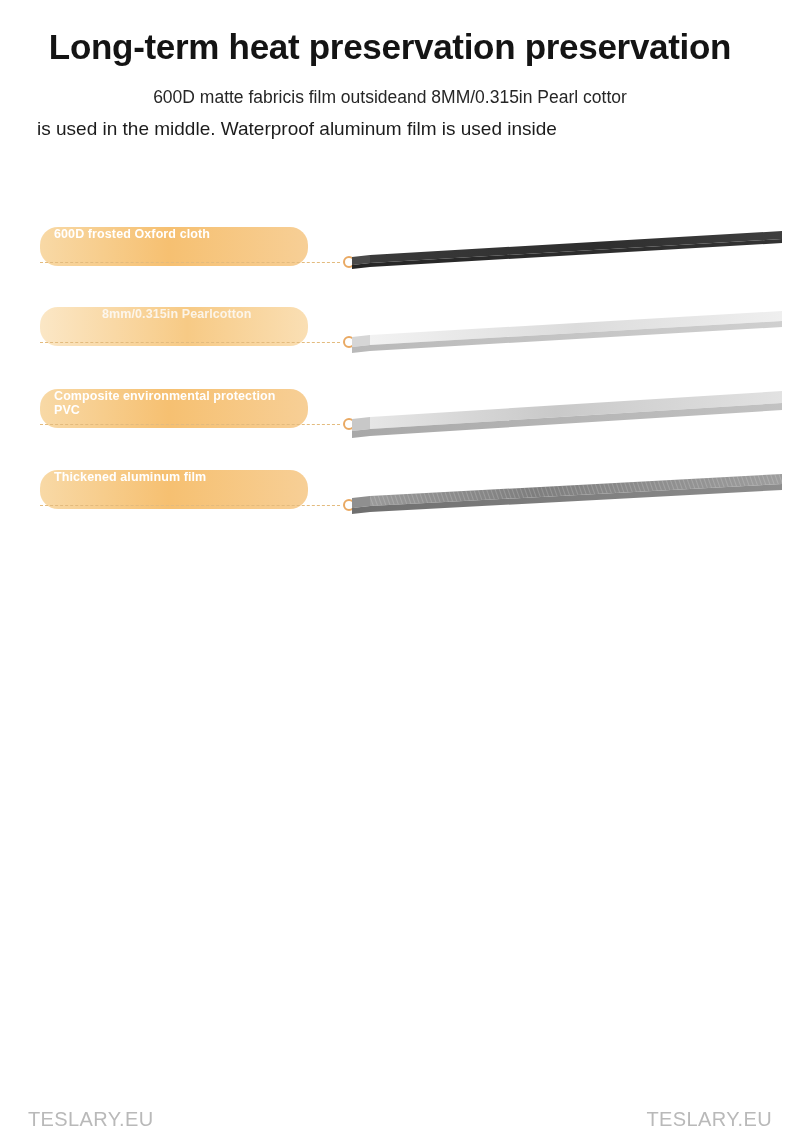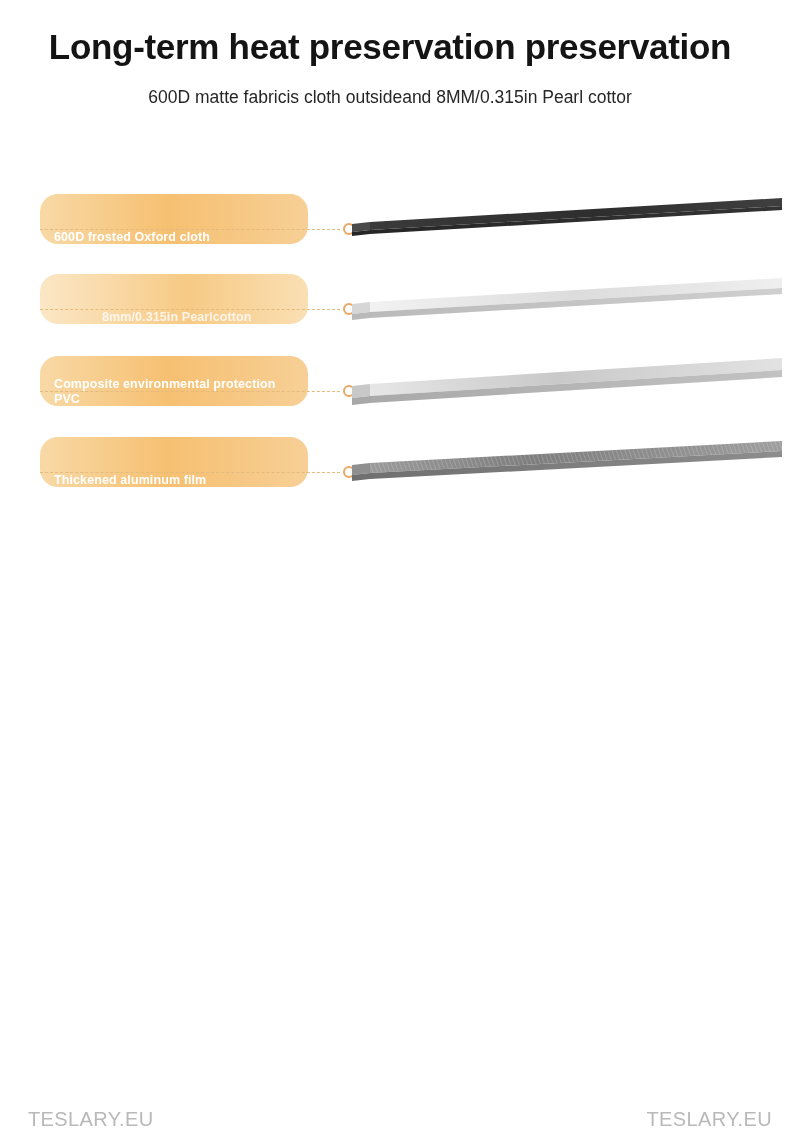--- a/index.html
+++ b/index.html
@@ -60,25 +60,25 @@
   .r0 { top: 0px; }
   .r1 { top: 80px; }
   .r2 { top: 162px; }
   .r3 { top: 243px; }
 
   .pill {
     position: absolute;
     left: 40px;
     top: 10px;
     width: 268px;
-    height: 50px;
+    height: 39px;
     border-radius: 18px;
     background: linear-gradient(90deg, #f8d9a6 0%, #f6c071 48%, #f7cf96 100%);
     display: flex;
-    align-items: flex-end;
+    align-items: flex-start;
     padding: 0 14px;
     box-sizing: border-box;
   }
   .pill-text {
     font-size: 12.5px;
     font-weight: 700;
     color: #ffffff;
     line-height: 1.15;
     letter-spacing: 0.1px;
   }
@@ -126,21 +126,22 @@
     letter-spacing: 0.4px;
   }
   .wm-left { left: 28px; }
   .wm-right { right: 28px; }
 </style>
 </head>
 <body>
 
 <div class="header">
   <div class="title">Long-term heat preservation preservation</div>
-  <div class="subtitle-1">600D matte fabricis cloth outsideand 8MM/0.315in Pearl cottor</div>
+  <div class="subtitle-1">600D matte fabricis film outsideand 8MM/0.315in Pearl cottor</div>
+  <div class="subtitle-2">is used in the middle. Waterproof aluminum film is used inside</div>
 </div>
 
 <div class="layers">
 
   <div class="layer-row r0">
     <div class="pill">
       <span class="pill-text">600D frosted Oxford cloth</span>
     </div>
     <div class="dash"></div>
     <div class="dot" style="left:343px; top:39px;"></div>

